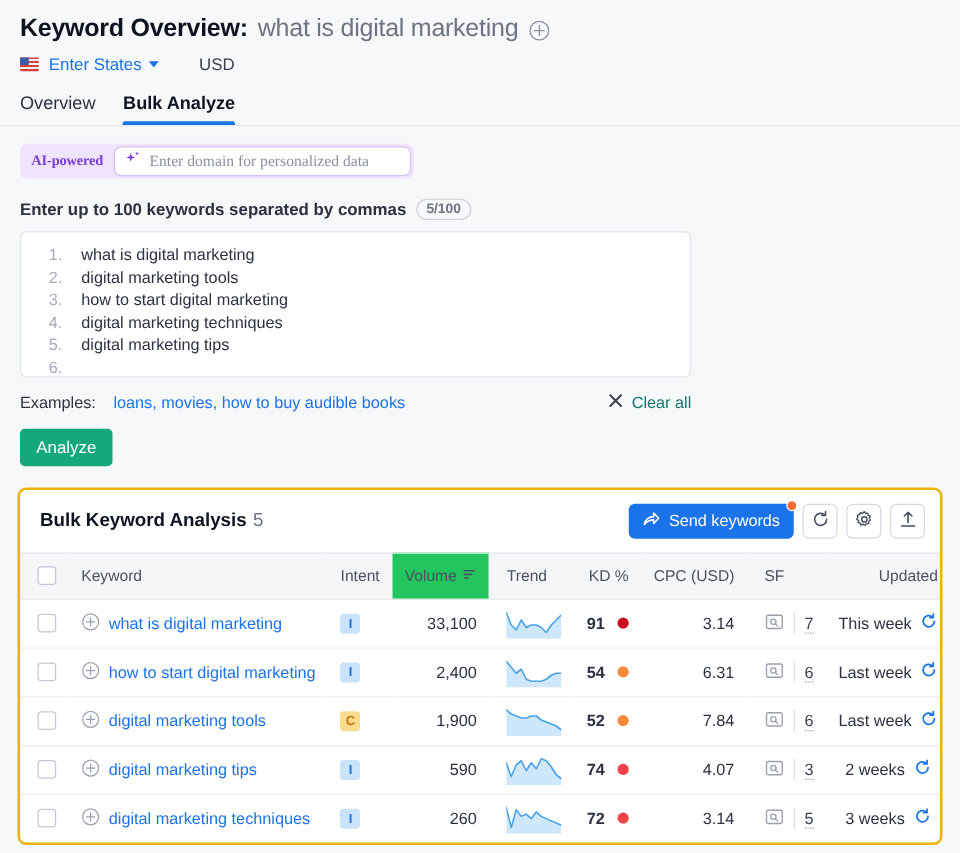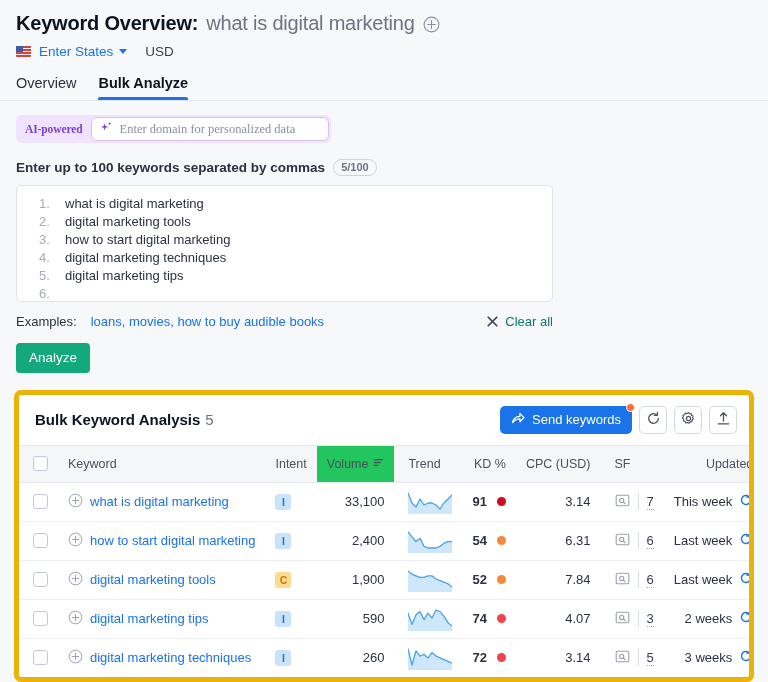--- a/index.html
+++ b/index.html
@@ -31,21 +31,21 @@
   }
   .flag::before {
     content:""; position:absolute; left:0; top:0; width:7px; height:6px;
     background:#3c5ca8;
   }
   .country-name { font-size: 13.5px; color: #1a73e8; }
   .chev {
     width:0;height:0;border-left:4px solid transparent;border-right:4px solid transparent;
     border-top:5px solid #1a73e8; margin-left:-2px;
   }
-  .currency { font-size: 13.5px; color: #3a4150; margin-left: 10px; }
+  .currency { font-size: 13.5px; color: #3a4150; margin-left: 24px; }
 
   
   .tabs { display:flex; gap: 22px; padding: 0 16px; margin-top: 16px; }
   .tab {
     font-size: 14.5px; color:#2b3140; padding-bottom: 9px; position: relative; cursor: pointer;
   }
   .tab.active { font-weight: bold; color:#0b1420; }
   .tab.active::after {
     content:""; position:absolute; left:0; right:0; bottom:0; height:3px;
     background:#1a73e8; border-radius:2px 2px 0 0;
@@ -95,21 +95,21 @@
 
   .analyze-btn {
     margin: 12px 16px 0 16px; display:inline-block;
     background:#14a97d; color:#fff; font-size: 13.5px;
     border:none; border-radius: 4px; padding: 7px 13px 8px 13px; cursor:pointer;
   }
 
   
   .card {
     margin: 17px 14px 0 14px; background:#fff;
-    border:5px solid #eab308; border-radius: 7px; overflow:hidden;
+    border:2px solid #eab308; border-radius: 7px; overflow:hidden;
   }
   .card-head { display:flex; align-items:center; padding: 11px 12px 11px 16px; }
   .card-title { font-size: 15px; font-weight: bold; color:#0b1420; }
   .card-count { font-size: 15px; font-weight: normal; color:#6c7385; margin-left:5px; }
   .head-actions { margin-left:auto; display:flex; align-items:center; gap:7px; }
   .send-btn {
     position: relative; display:flex; align-items:center; gap:7px;
     background:#1a73e8; color:#fff; border:none; border-radius:5px;
     height: 28px; padding: 0 11px; font-size: 13px; cursor:pointer;
   }
@@ -146,21 +146,21 @@
     color:#2b3140; white-space:nowrap;
   }
   tbody tr:last-child td { border-bottom: none; }
   td.c-check { padding-left:14px; }
   td.c-kw { text-align:left; }
   td.c-vol { text-align:right; font-variant-numeric: tabular-nums; }
   td.c-trend { padding-left:14px; }
   td.c-kd { text-align:right; }
   td.c-cpc { text-align:right; font-variant-numeric: tabular-nums; }
   td.c-sf { padding-left:14px; }
-  td.c-upd { text-align:right; padding-right:14px; }
+  td.c-upd { text-align:center; padding-right:14px; }
 
   .ck {
     width:15px;height:15px;border:1px solid #c3c9d4;border-radius:3px;background:#fff;
     display:block; cursor:pointer;
   }
   .kw-cell { display:flex; align-items:center; gap:7px; }
   .kw-link { color:#1a73e8; cursor:pointer; }
   .badge {
     display:inline-block; width:16px; height:16px; line-height:16px; text-align:center;
     font-size:10.5px; font-weight:bold; border-radius:3px;

